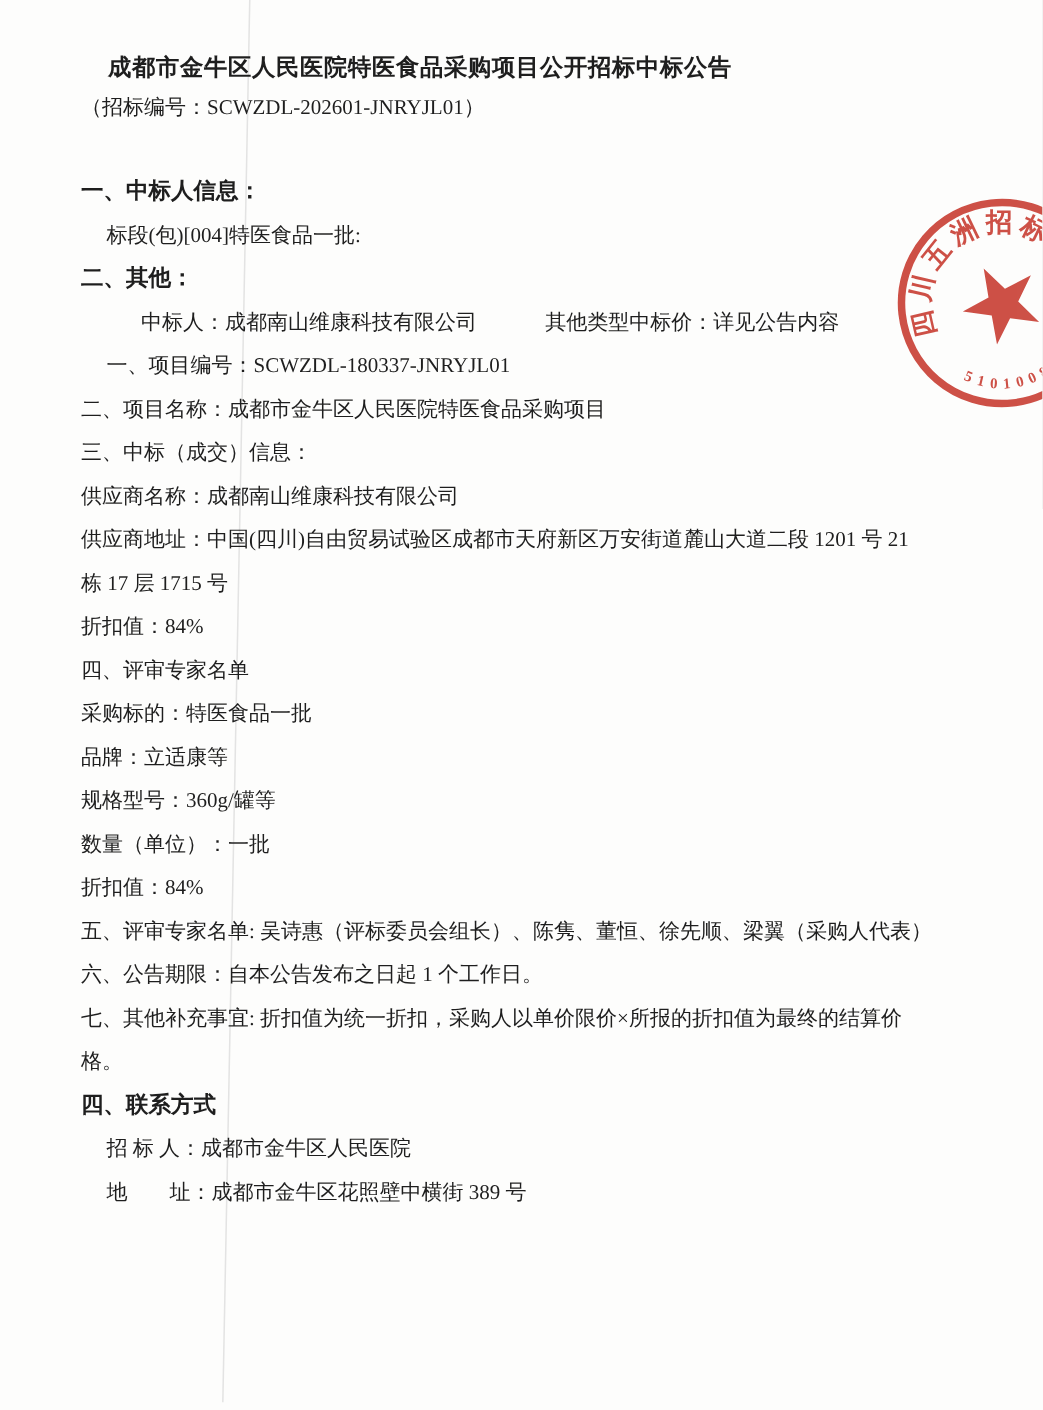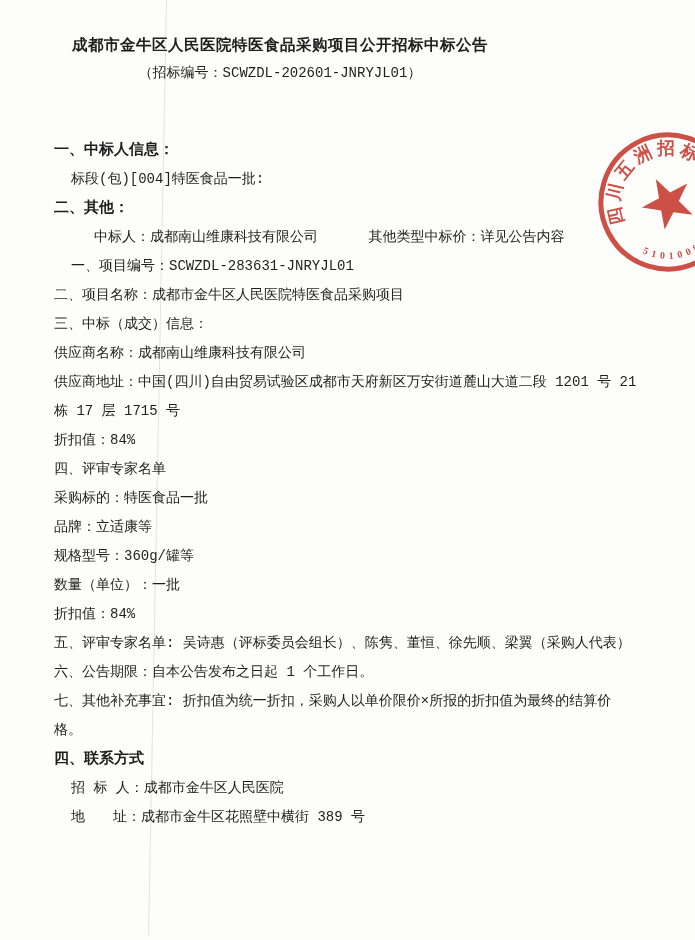--- a/index.html
+++ b/index.html
@@ -5,30 +5,30 @@
   html,body { margin:0; padding:0; background:#e9e9e9; }
   .page {
     position:relative;
     width:695px; height:940px;
     margin:0 auto;
     background:#fdfdfc;
     overflow:hidden;
     font-family:"Liberation Serif","DejaVu Serif",serif;
     color:#1e1e1e;
   }
-  .content { position:relative; padding:34px 20px 0 54px; z-index:2;font-family:Liberation Mono, monospace; }
+  .content { position:relative; padding:34px 20px 0 54px; z-index:2; }
   .title-block { width:452px; }
   .doc-title {
     font-size:15.5px; font-weight:bold; text-align:center;
     line-height:24px; letter-spacing:.5px; white-space:pre;
   }
   .doc-subtitle {
-    font-size:14px; text-align:center; line-height:26px; margin-top:2px; white-space:pre;
+    font-size:14px; line-height:26px; margin-top:2px; white-space:pre;
   }
-  #doc-body { margin-top:50px; }
+  #doc-body { margin-top:28px; }
   .line { line-height:29px; font-size:14px; white-space:pre; }
   .line.h { font-weight:bold; font-size:15px; }
   .ind1 { padding-left:17px; }
   .ind2 { padding-left:40px; }
   
   .fold-line {
     position:absolute; left:166px; top:0; width:1px; height:935px;
     background:#c9c9c9; opacity:.5;
     transform:rotate(1.1deg); transform-origin:top center;
     z-index:1;
@@ -50,21 +50,21 @@
   <div class="content">
     <div class="title-block">
       <div class="doc-title">成都市金牛区人民医院特医食品采购项目公开招标中标公告</div>
       <div class="doc-subtitle">（招标编号：SCWZDL-202601-JNRYJL01）</div>
     </div>
     <div id="doc-body">
         <div class="line h ind0">一、中标人信息：</div>
         <div class="line p ind1">标段(包)[004]特医食品一批:</div>
         <div class="line h ind0">二、其他：</div>
         <div class="line p ind2">中标人：成都南山维康科技有限公司　　　 其他类型中标价：详见公告内容</div>
-        <div class="line p ind1">一、项目编号：SCWZDL-283631-JNRYJL01</div>
+        <div class="line p ind1">一、项目编号：SCWZDL-180337-JNRYJL01</div>
         <div class="line p ind0">二、项目名称：成都市金牛区人民医院特医食品采购项目</div>
         <div class="line p ind0">三、中标（成交）信息：</div>
         <div class="line p ind0">供应商名称：成都南山维康科技有限公司</div>
         <div class="line p ind0">供应商地址：中国(四川)自由贸易试验区成都市天府新区万安街道麓山大道二段 1201 号 21</div>
         <div class="line p ind0">栋 17 层 1715 号</div>
         <div class="line p ind0">折扣值：84%</div>
         <div class="line p ind0">四、评审专家名单</div>
         <div class="line p ind0">采购标的：特医食品一批</div>
         <div class="line p ind0">品牌：立适康等</div>
         <div class="line p ind0">规格型号：360g/罐等</div>

